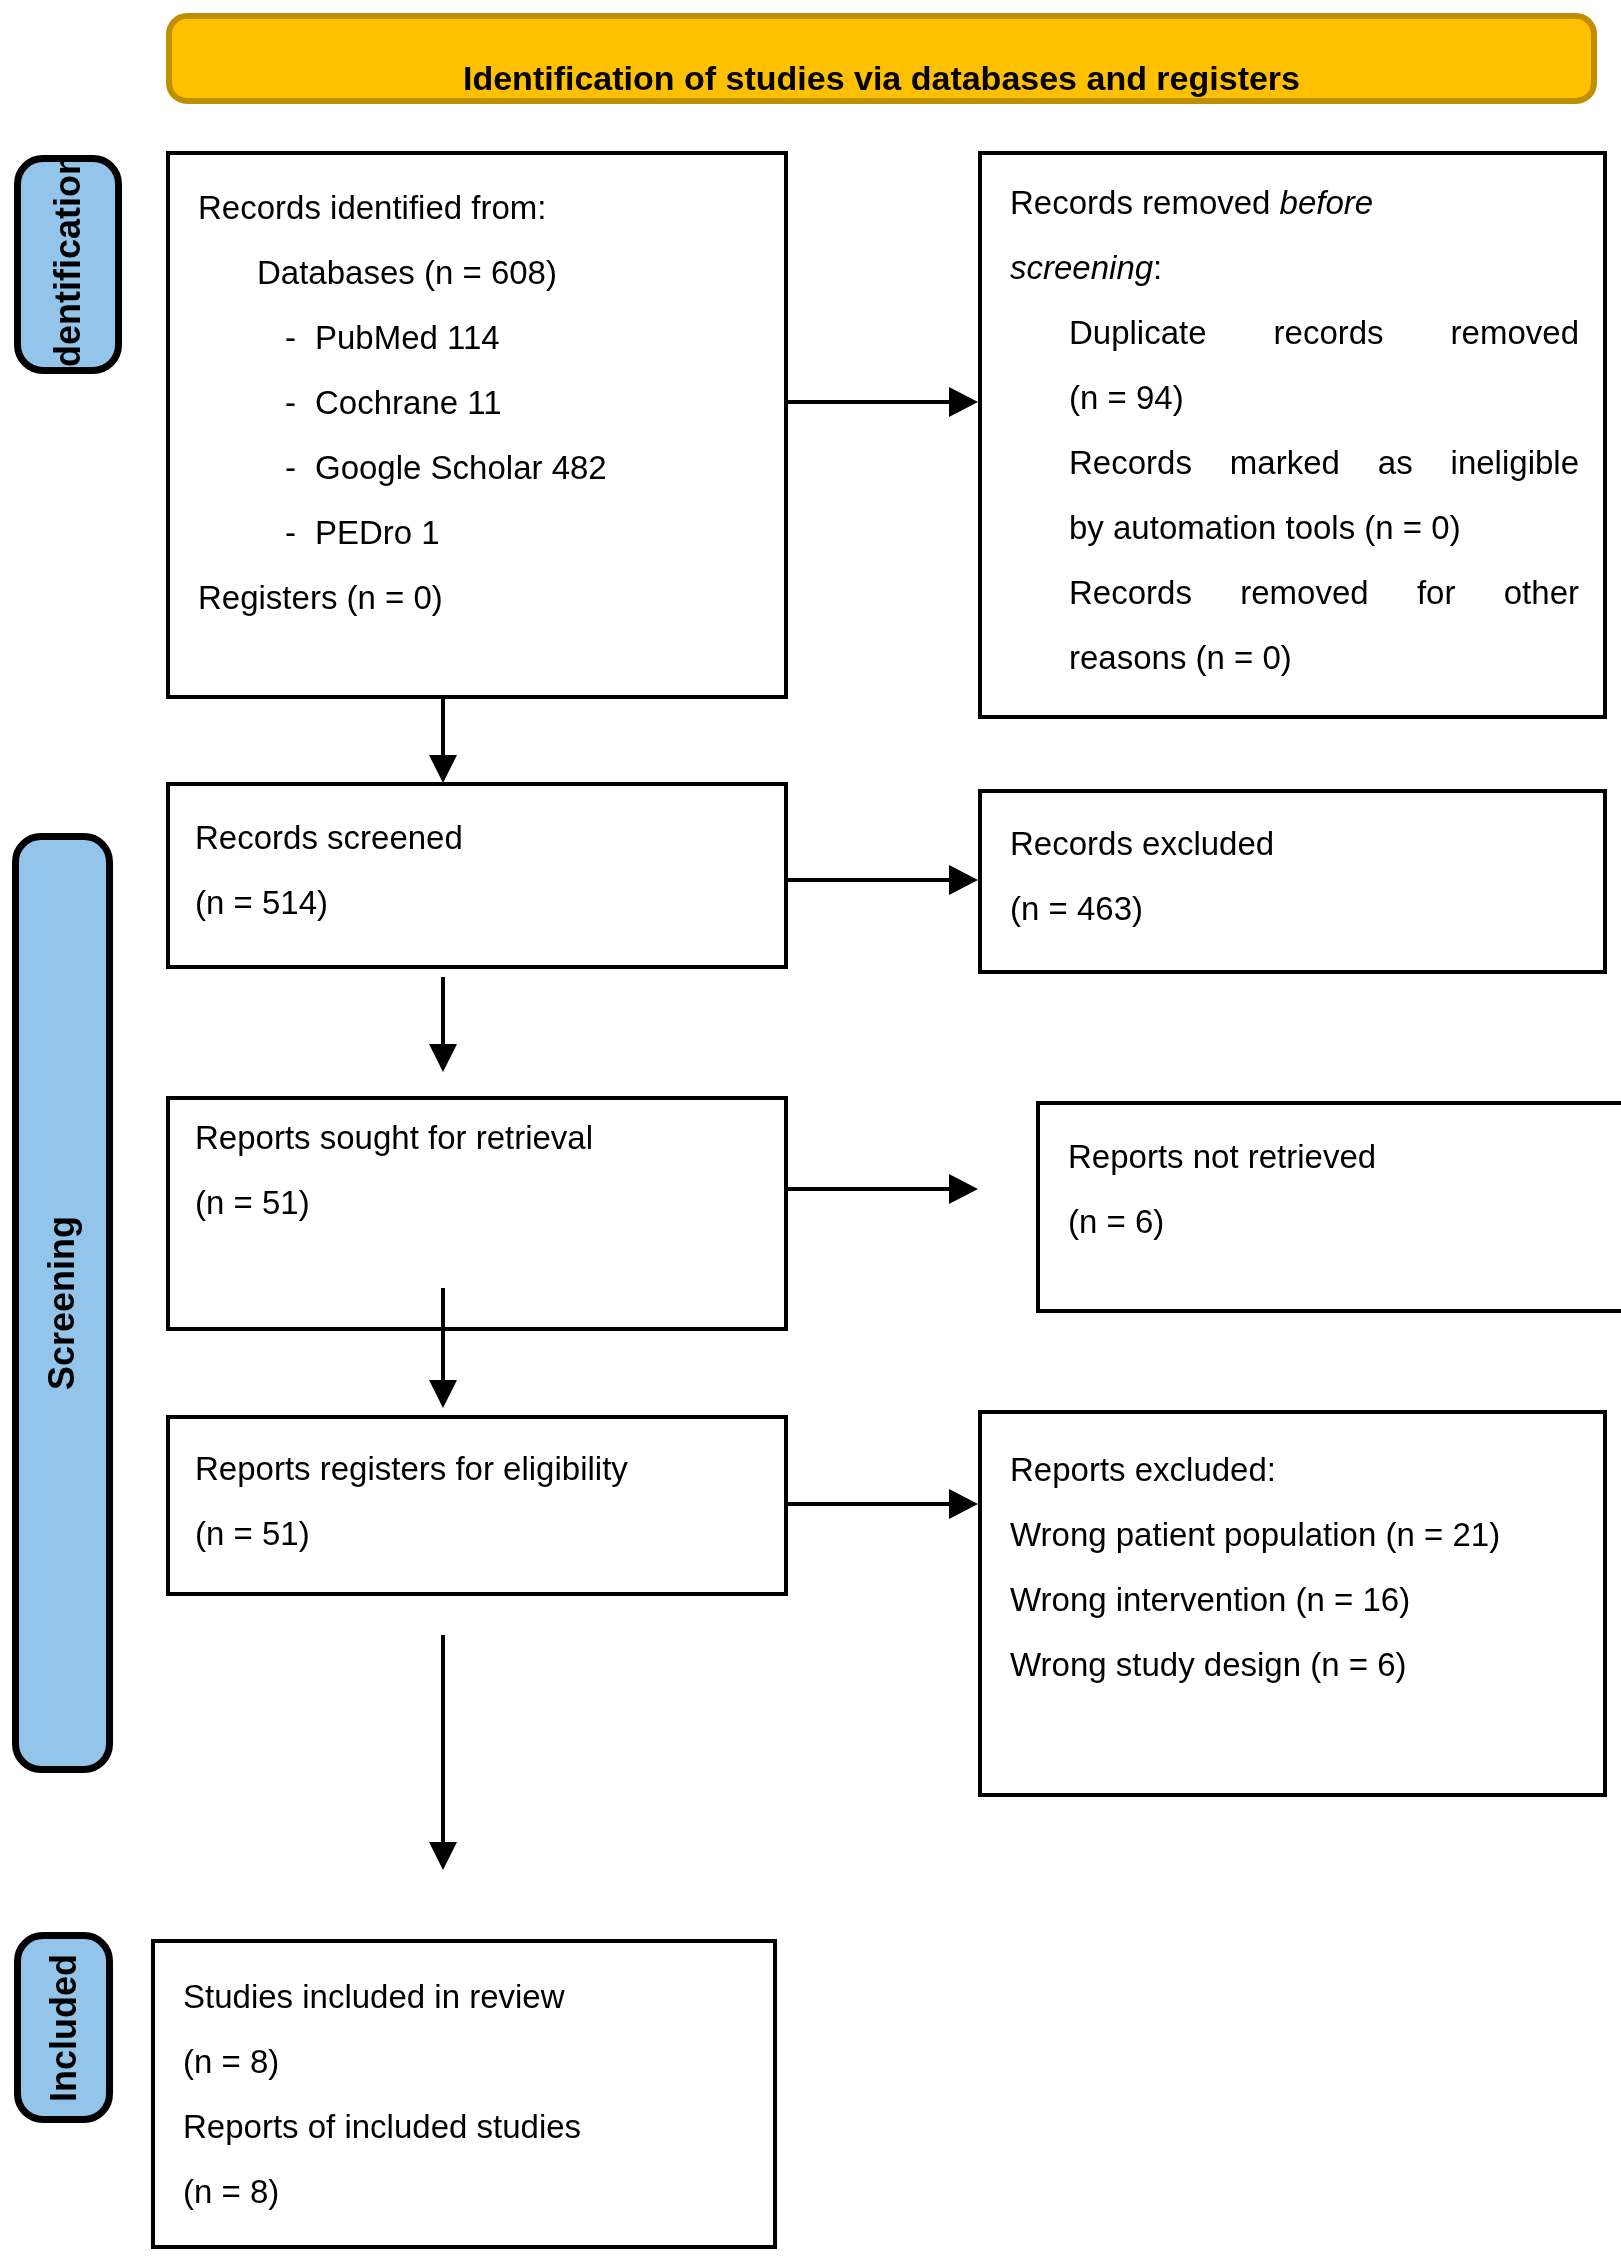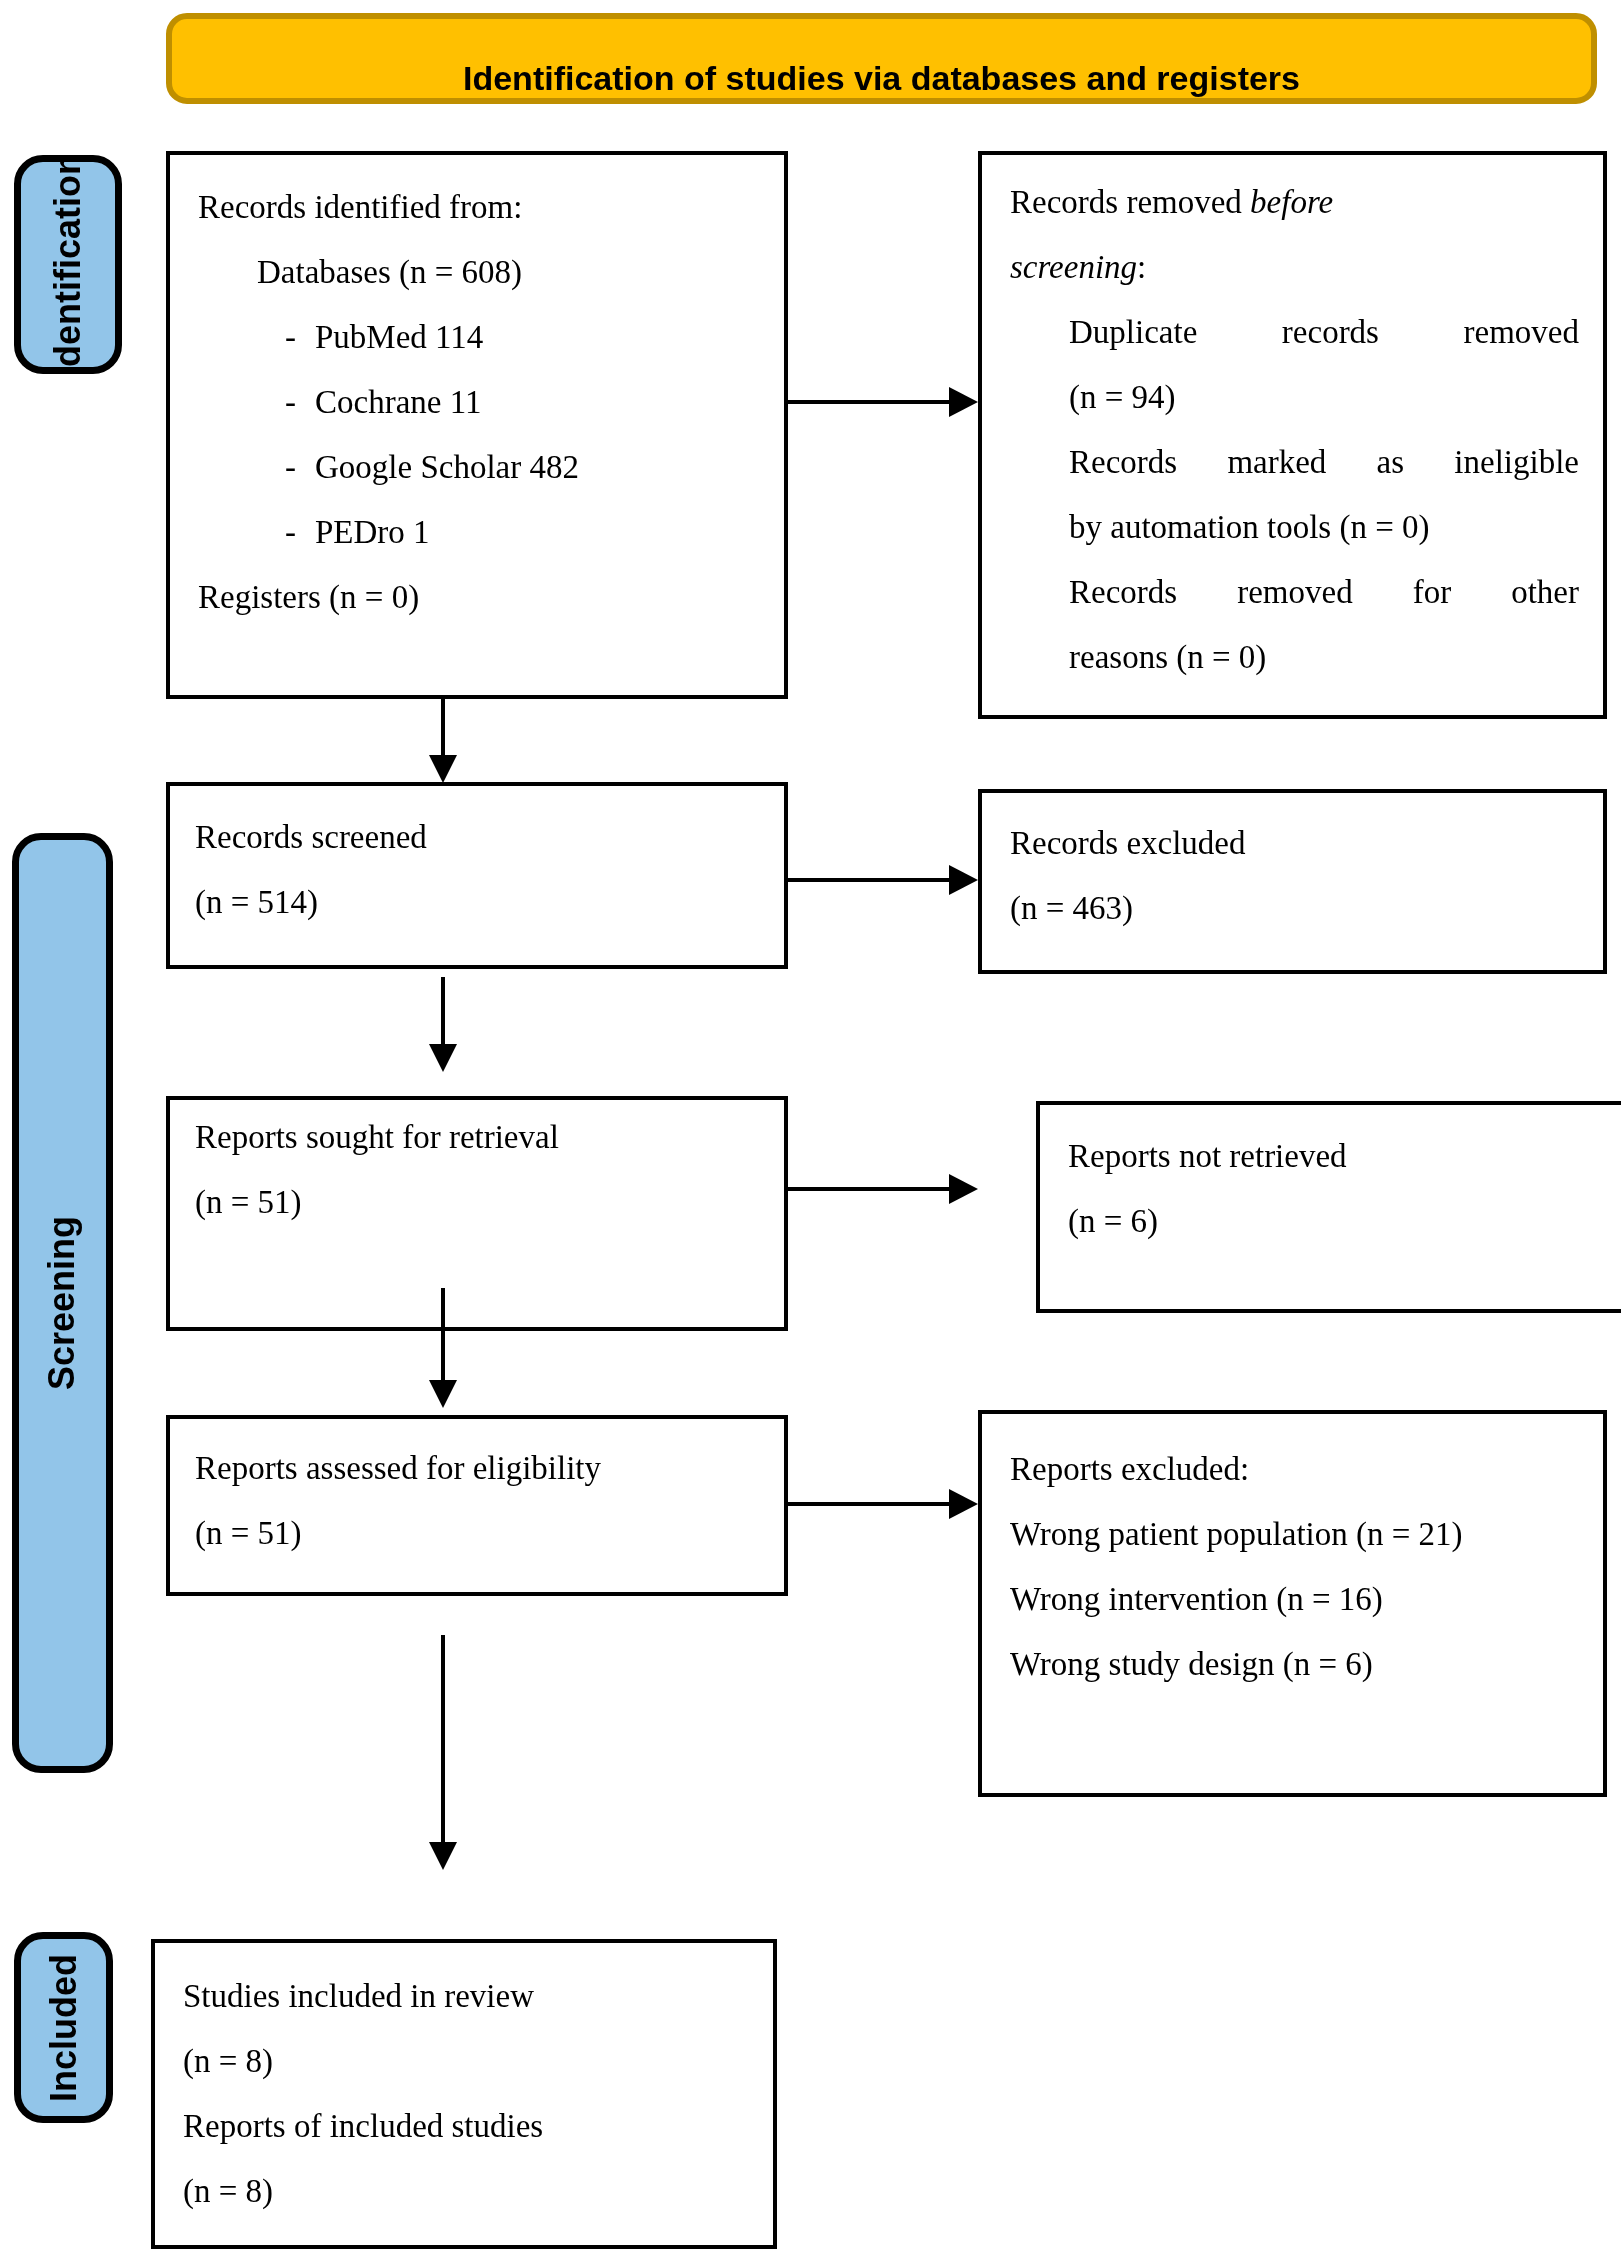--- a/index.html
+++ b/index.html
@@ -50,21 +50,21 @@
   .tab-included       { left: 14px;  top: 1932px; width: 99px; height: 191px; }
 
   
   .box {
     position: absolute;
     background: #fff;
     border: 4.5px solid #000;
     font-size: 33px;
     line-height: 65px;
   }
-  .box .line { white-space: nowrap; font-family: Liberation Serif, serif; }
+  .box .line { white-space: nowrap; }
   .b1l { left: 166px;  top: 151px;  width: 622px; height: 548px; padding: 20px 24px 0 28px; }
   .b1r { left: 978px; top: 151px;  width: 629px; height: 568px; padding: 15px 24px 0 28px; }
   .b2l { left: 166px;  top: 782px; width: 622px; height: 187px;  padding: 19px 20px 0 25px; }
   .b2r { left: 978px; top: 789px; width: 629px; height: 185px;  padding: 18px 20px 0 28px; }
   .b3l { left: 166px;  top: 1096px; width: 622px; height: 235px;  padding: 5px 20px 0 25px; }
   .b3r { left: 1036px; top: 1101px; width: 629px; height: 212px;  padding: 19px 20px 0 28px; }
   .b4l { left: 166px;  top: 1415px; width: 622px; height: 181px;  padding: 17px 20px 0 25px; }
   .b4r { left: 978px; top: 1410px; width: 629px; height: 387px;  padding: 23px 22.6px 0 28px; }
   .b5l { left: 151px;  top: 1939px; width: 626px; height: 310px;  padding: 21px 20px 0 28px; }
 
@@ -162,21 +162,21 @@
     <div class="line">Reports sought for retrieval</div>
     <div class="line">(n = 51)</div>
   </div>
 
   <div class="box b3r">
     <div class="line">Reports not retrieved</div>
     <div class="line">(n = 6)</div>
   </div>
 
   <div class="box b4l">
-    <div class="line">Reports assessed for eligibility</div>
+    <div class="line">Reports registers for eligibility</div>
     <div class="line">(n = 51)</div>
   </div>
 
   <div class="box b4r">
     <div class="line">Reports excluded:</div>
     <div class="line">Wrong patient population (n = 21)</div>
     <div class="line">Wrong intervention (n = 16)</div>
     <div class="line">Wrong study design (n = 6)</div>
   </div>
 

